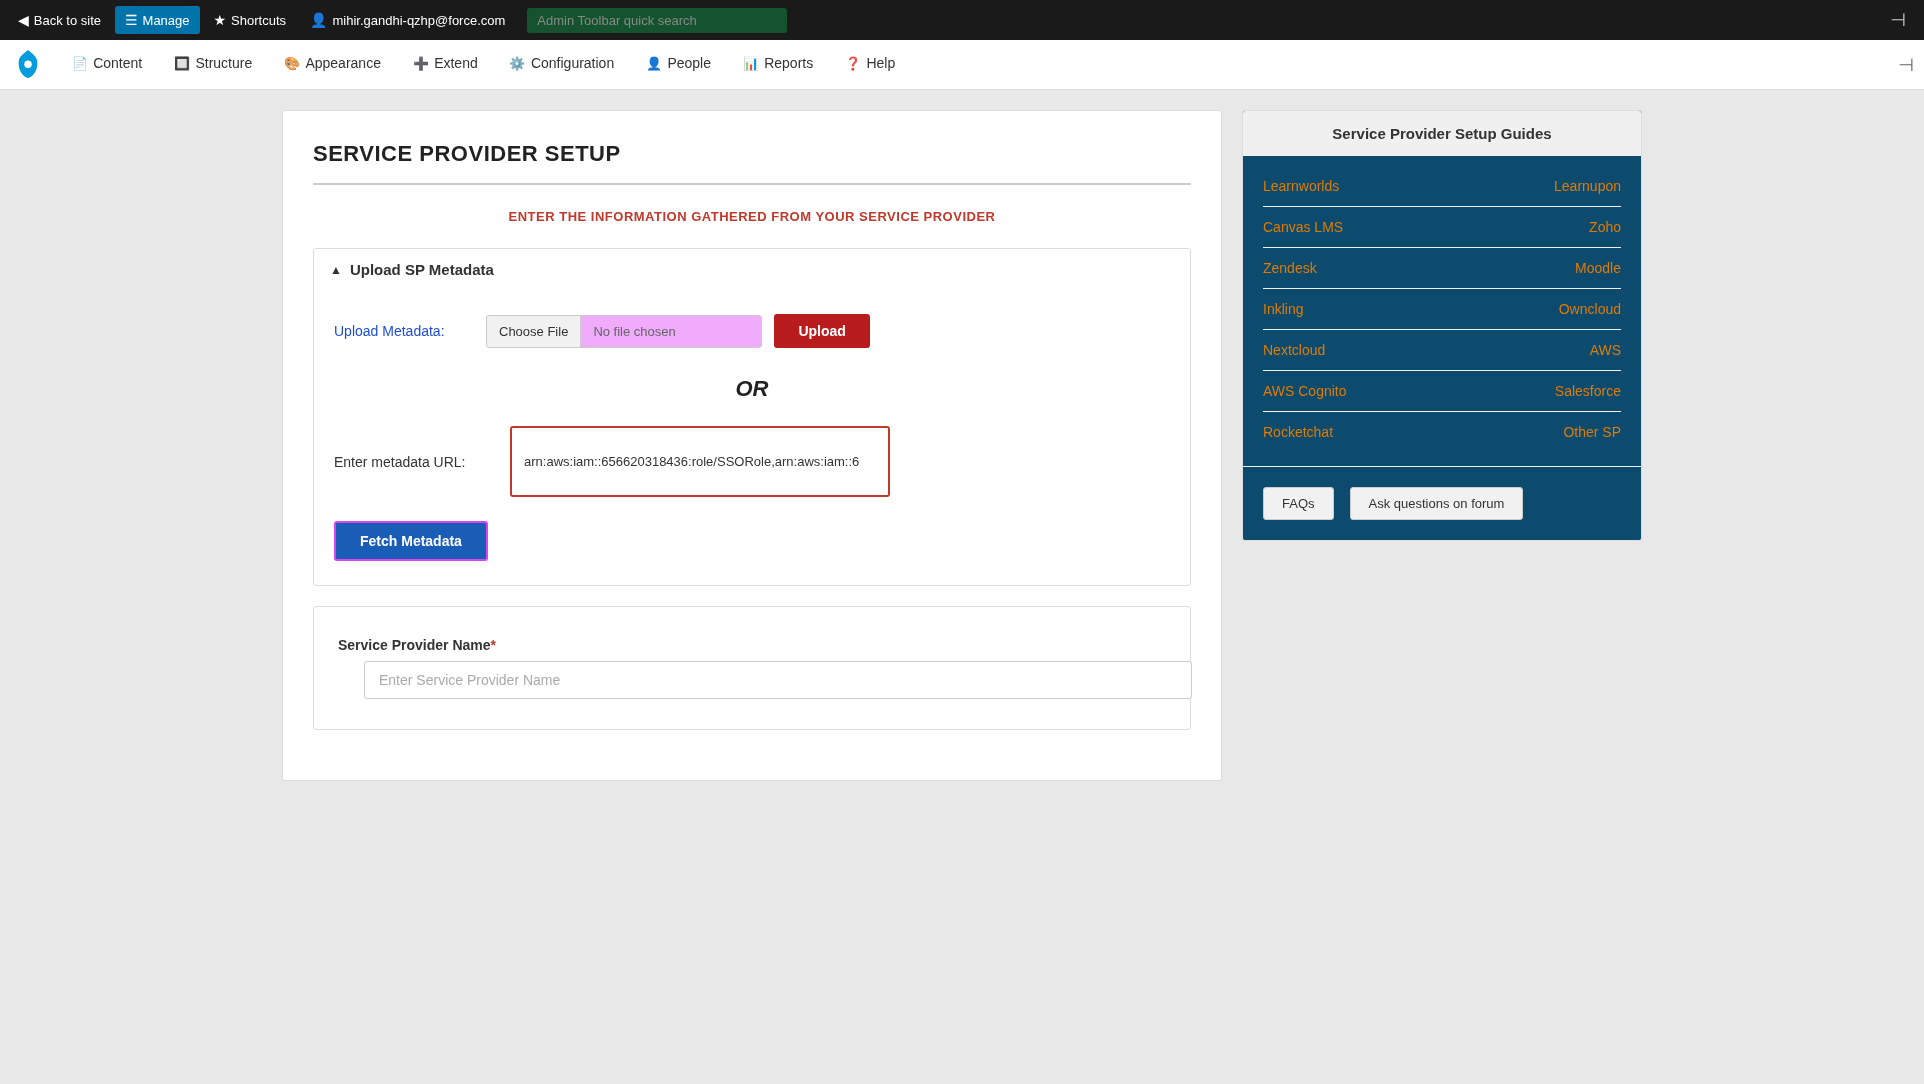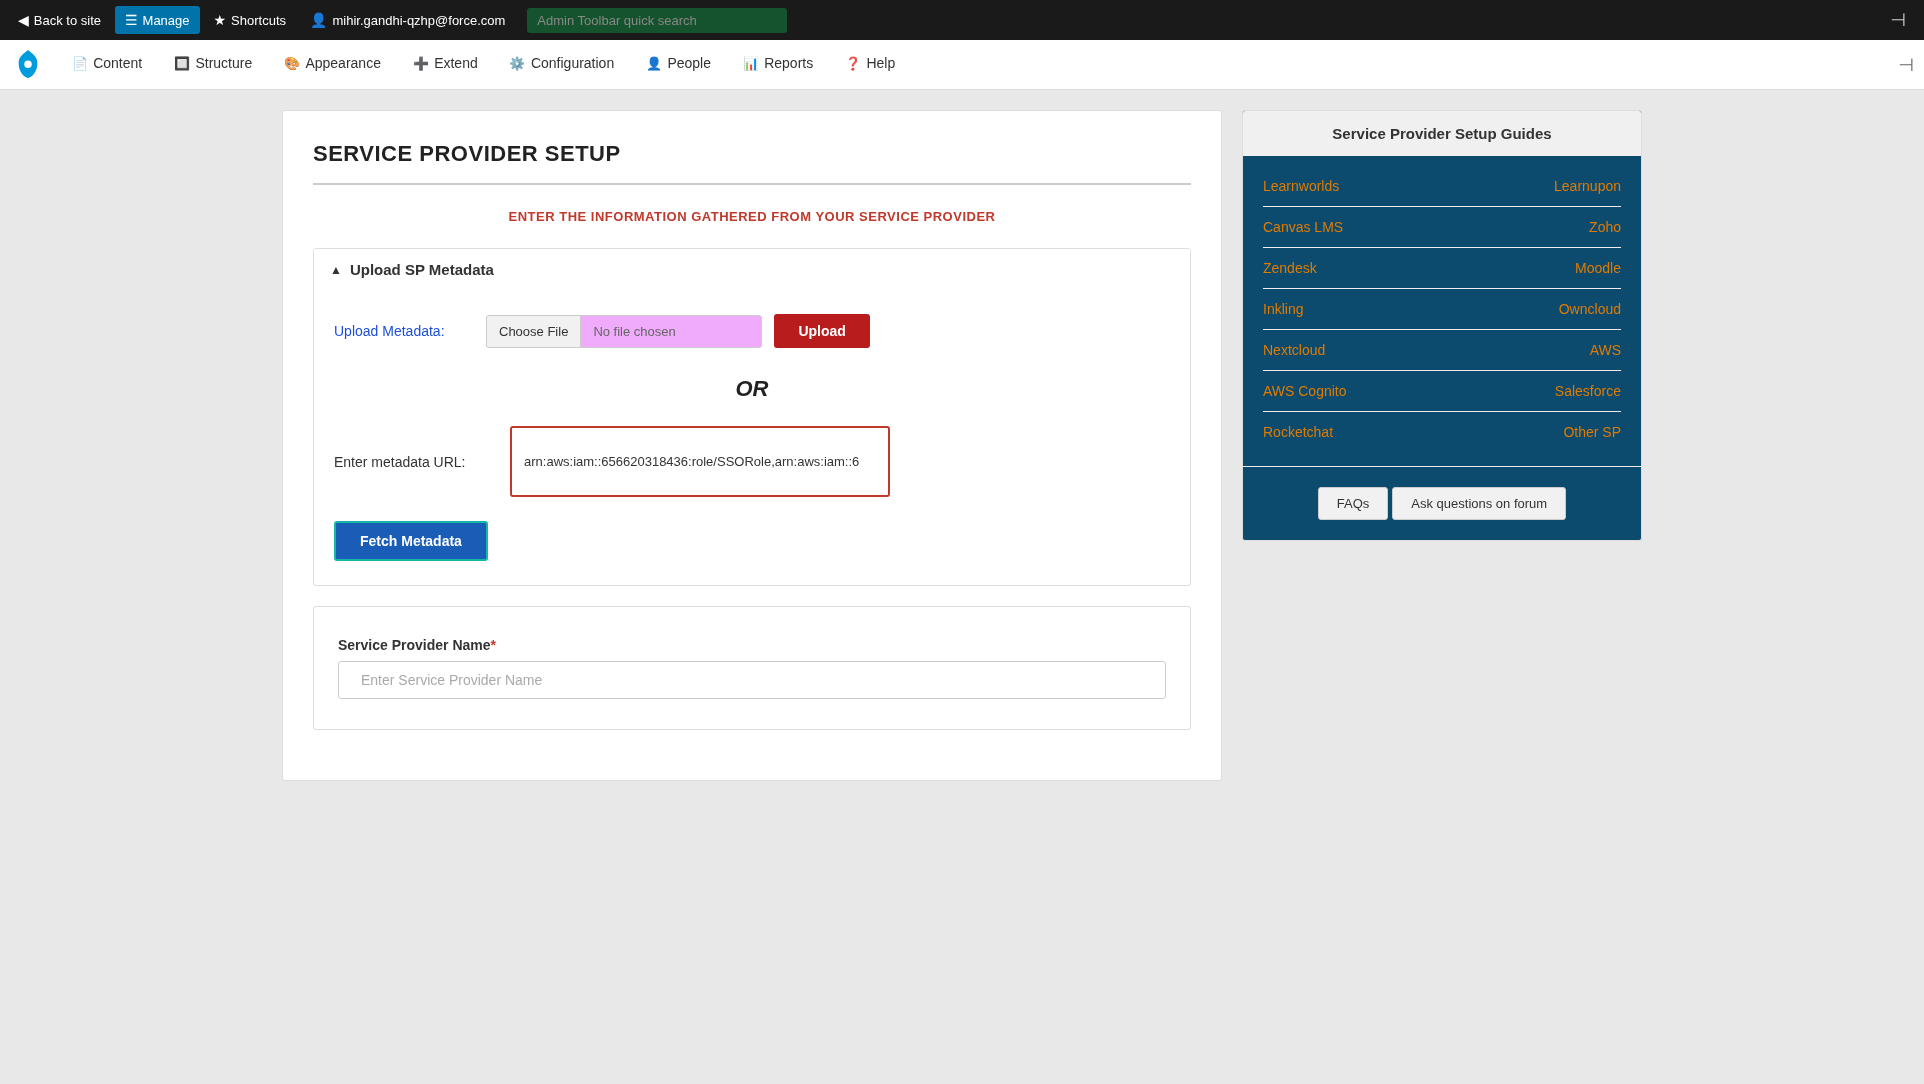--- a/index.html
+++ b/index.html
@@ -232,21 +232,21 @@
       font-size: 13px;
       color: #333;
       outline: none;
     }
 
     .fetch-btn {
       display: inline-block;
       padding: 10px 24px;
       background: #1a5db7;
       color: #fff;
-      border: 2px solid #14b8a6;
+      border: 2px solid #d946ef;
       border-radius: 3px;
       font-size: 14px;
       font-weight: bold;
       cursor: pointer;
     }
 
     
     .sp-section {
       background: #fff;
       border: 1px solid #ddd;
@@ -256,25 +256,26 @@
     }
     .sp-field-label {
       font-size: 14px;
       color: #333;
       font-weight: 600;
       margin-bottom: 8px;
     }
     .sp-field-label span.required { color: #c0392b; }
     .sp-input {
       width: 100%;
-      padding: 10px 22px;
+      padding: 10px 14px;
       border: 1px solid #ccc;
       border-radius: 3px;
       font-size: 14px;
       color: #666;
+      margin-left: 26px;
     }
     .sp-input::placeholder { color: #aaa; }
 
     
     .sidebar-panel {
       width: 400px;
       flex-shrink: 0;
     }
     .sidebar-box {
       background: #0c4a6e;
@@ -302,22 +303,21 @@
     .sidebar-link-row:last-child { border-bottom: none; }
     .sidebar-link {
       color: #e07b00;
       text-decoration: none;
       font-size: 14px;
       font-weight: 500;
       cursor: pointer;
     }
     .sidebar-footer {
       display: flex;
-      justify-content: center;
-      gap: 4px;
+      gap: 16px;
       padding: 20px;
       border-top: 1px solid #eee;
       margin-top: 4px;
     }
     .sidebar-footer-btn {
       padding: 8px 18px;
       background: #f1f1f1;
       border: 1px solid #ccc;
       border-radius: 3px;
       font-size: 13px;

